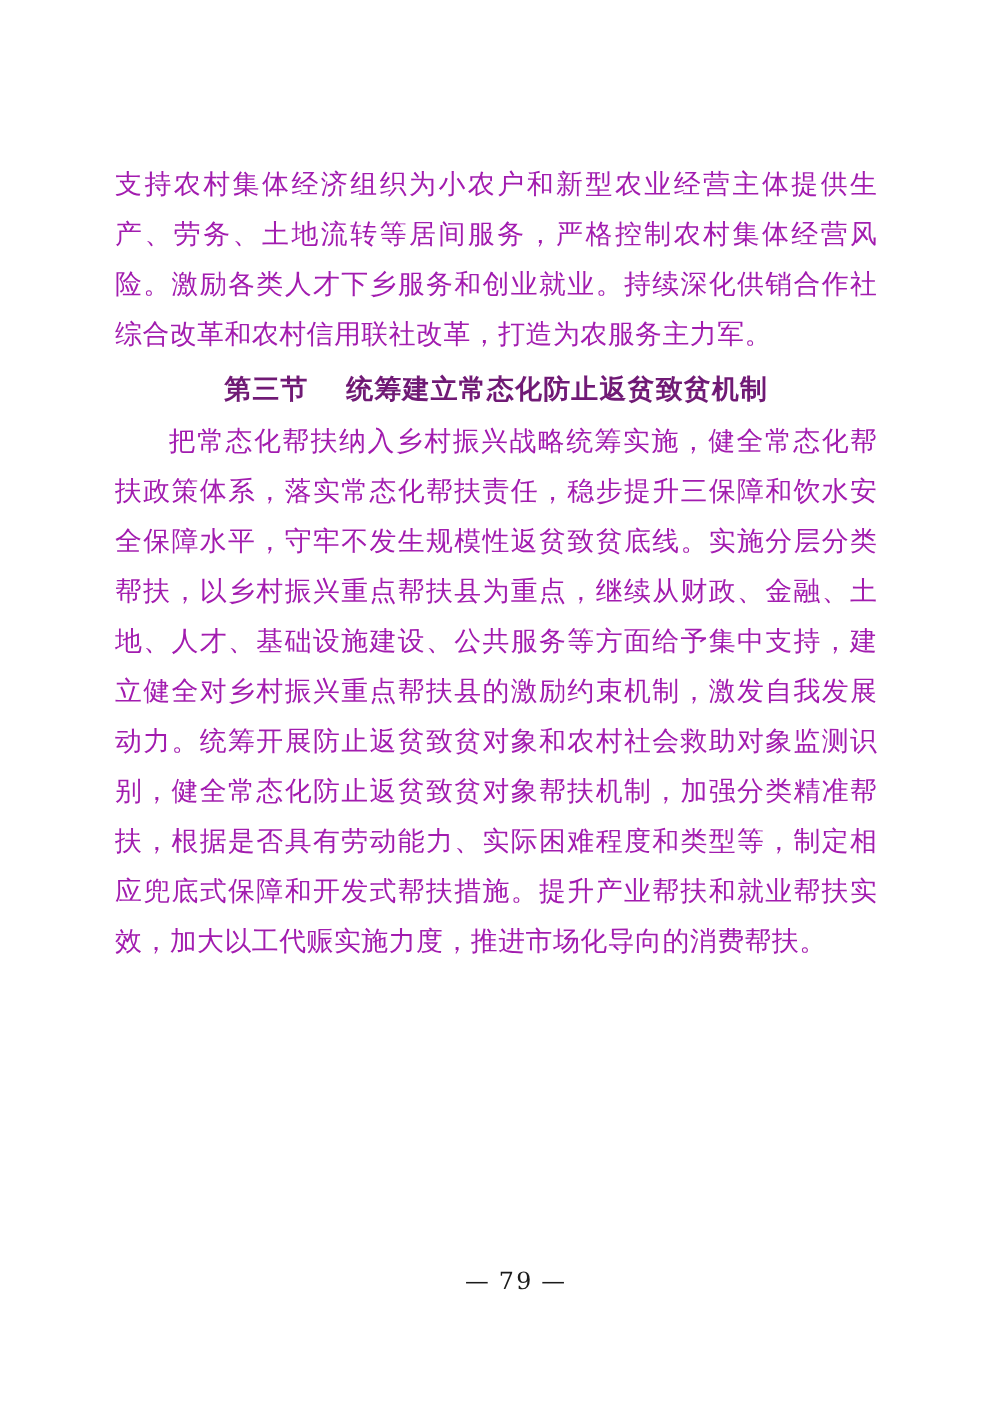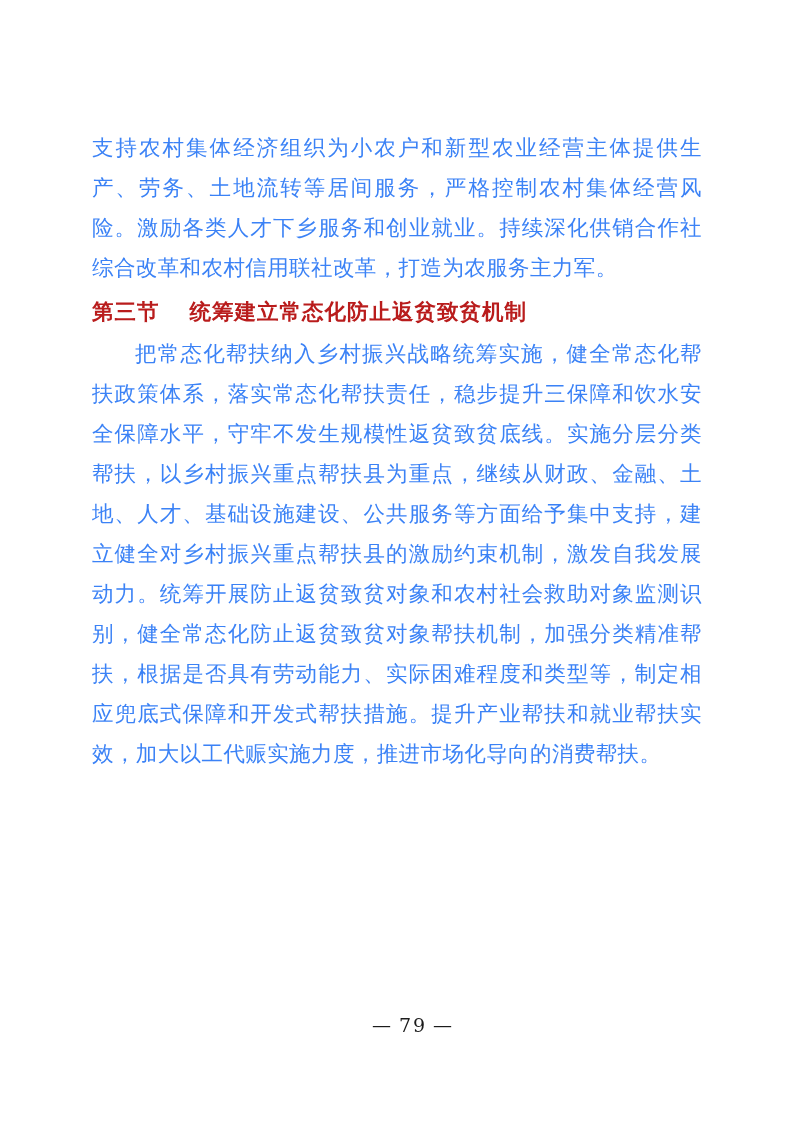--- a/index.html
+++ b/index.html
@@ -29,32 +29,33 @@
     top: 128px;
     width: 610px;
   }
   .para {
     font-size: 21.5px;
     line-height: 40px;
     text-align: justify;
     text-justify: inter-ideograph;
     letter-spacing: 0.4px;
     margin: 0;
-    color: #3b82f6;
+    color: #a21caf;
   }
   .para.indent {
     text-indent: 2em;
   }
   .section-heading {
     font-size: 21.5px;
     line-height: 40px;
+    text-align: center;
     font-weight: bold;
     margin: 4px 0 2px 0;
     letter-spacing: 1px;
-    color: #b91c1c;
+    color: #701a75;
   }
   .section-heading .gap {
     display: inline-block;
     width: 1.4em;
   }
   .footer {
     position: absolute;
     left: 0;
     right: 0;
     bottom: 86px;

